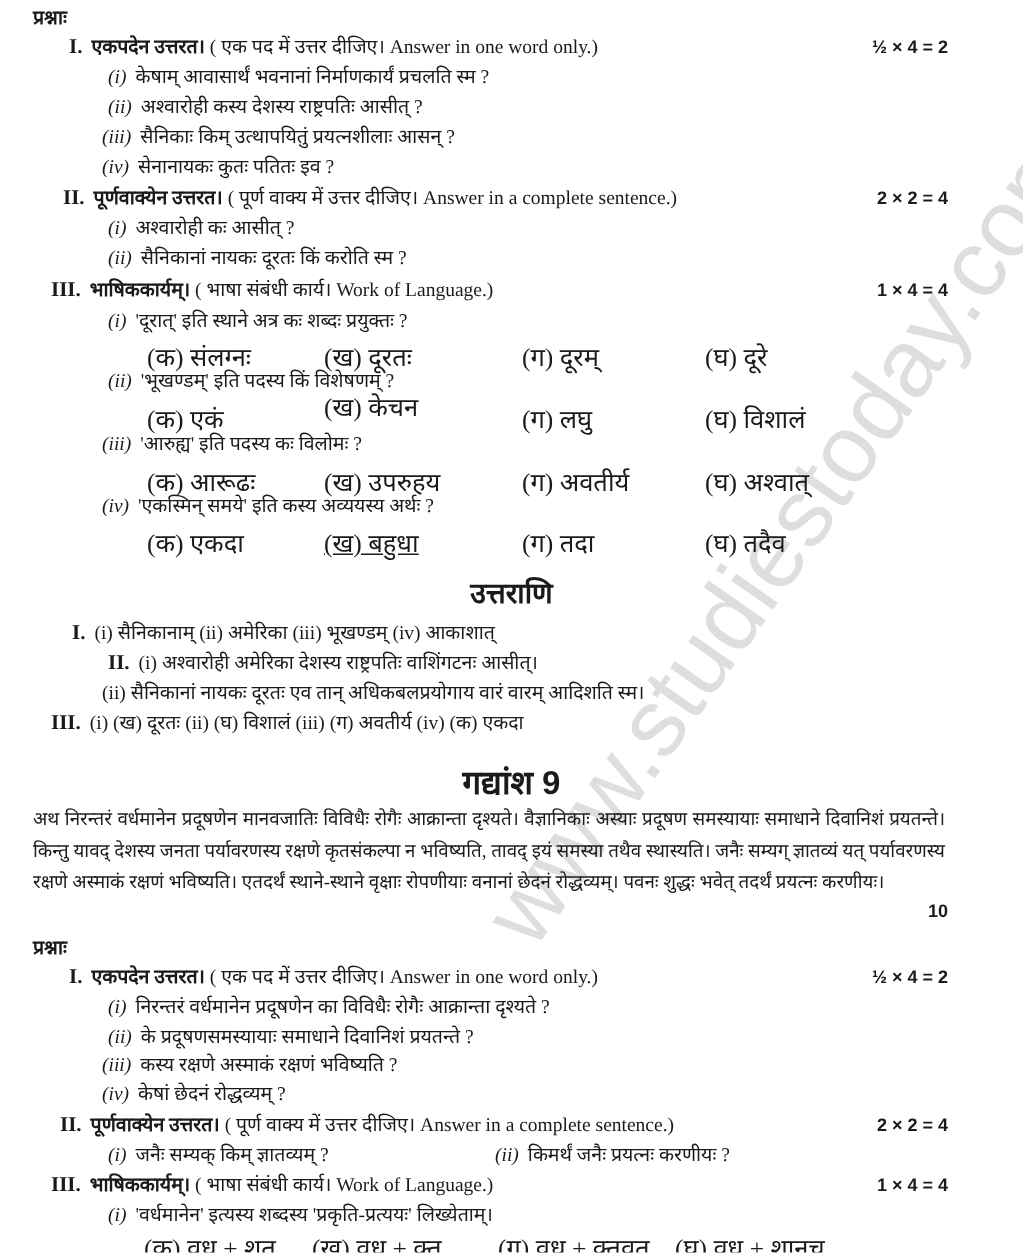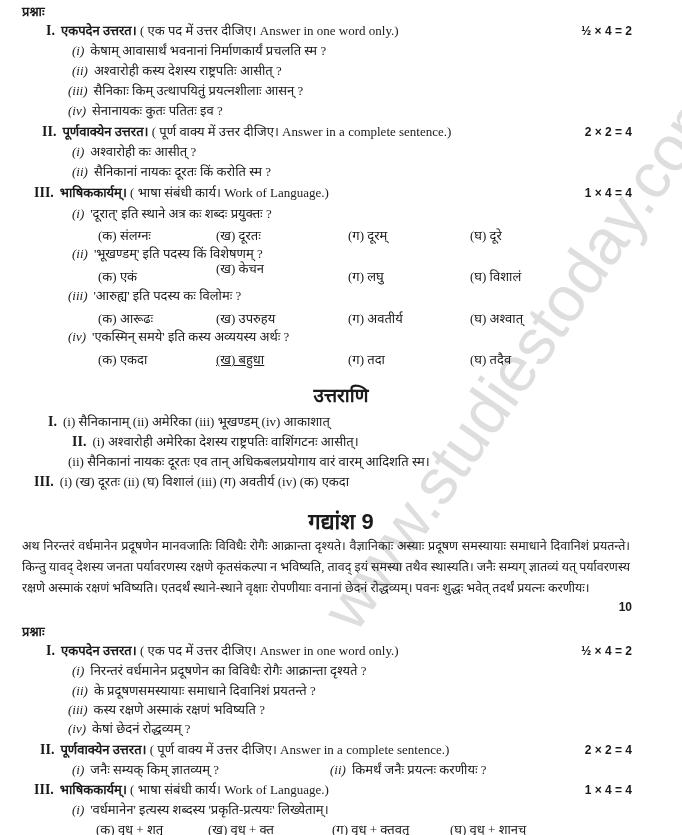--- a/index.html
+++ b/index.html
@@ -3,21 +3,21 @@
 <meta charset="utf-8">
 <style>
   html, body { margin:0; padding:0; background:#ffffff; }
   body { width:682px; height:835px; position:relative; overflow:hidden;
          font-family:"Liberation Serif", "DejaVu Serif", serif; color:#1a1a1a; }
   .line { position:absolute; white-space:nowrap; font-size:13px; line-height:16px; }
   .b { font-weight:bold; }
   .roman { display:inline-block; font-weight:bold; font-size:14px; margin-right:6px; }
   .num { font-style:italic; margin-right:6px; }
   .marks { position:absolute; right:50px; font-family:"Liberation Sans", sans-serif; font-weight:bold; font-size:12px; }
-  .opt { position:absolute; white-space:nowrap; font-size:13px; }
+  .opt { position:absolute; white-space:nowrap; font-size:17px; }
   .center { position:absolute; left:0; width:682px; text-align:center; font-weight:bold; }
   .para { position:absolute; left:22px; width:608px; font-size:12.5px; line-height:21px; text-align:justify; }
   .watermark { position:absolute; left:200px; top:320px; font-family:"Liberation Sans", sans-serif; font-size:64px;
                color:rgba(160,160,160,0.35); transform:rotate(-55deg); transform-origin:center; pointer-events:none;
                white-space:nowrap; }
 </style>
 </head>
 <body>
 
 <div class="watermark">www.studiestoday.com</div>

